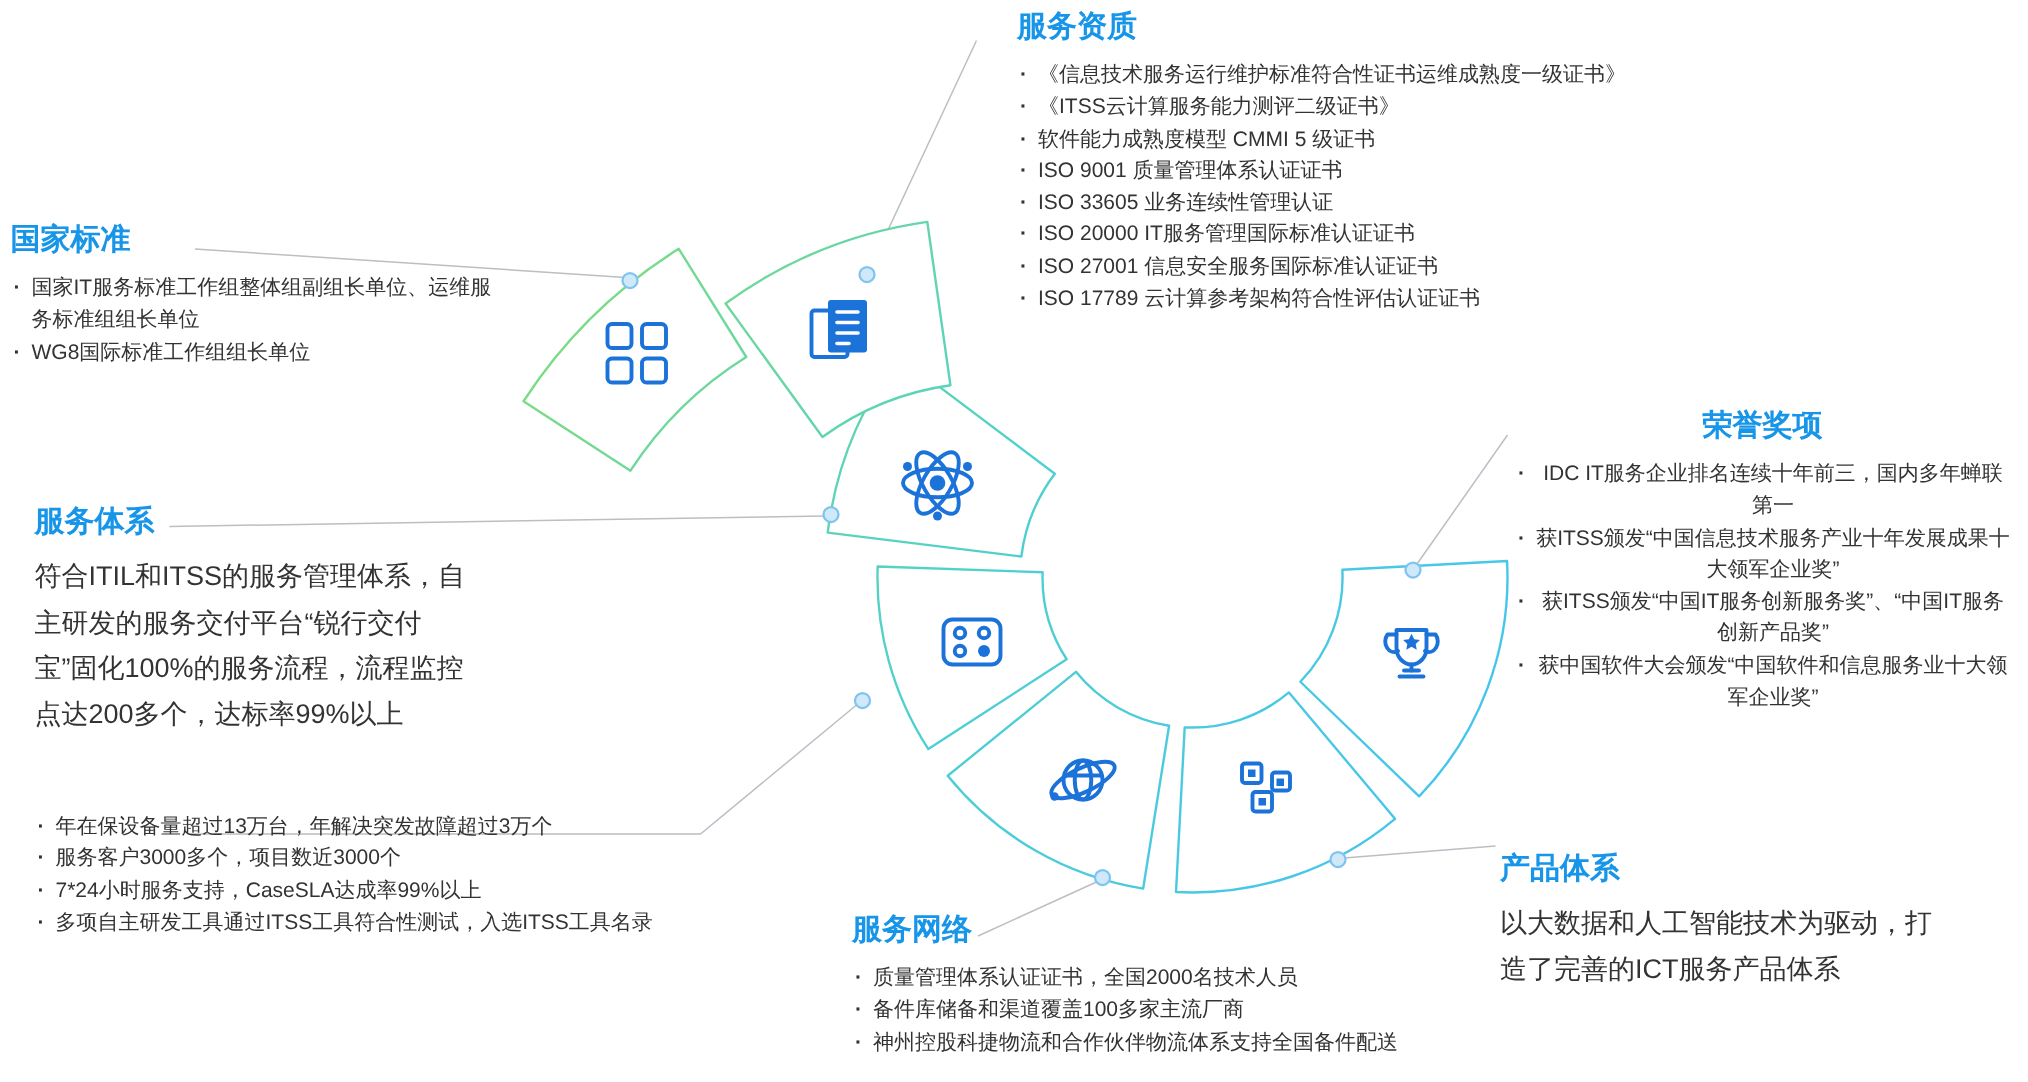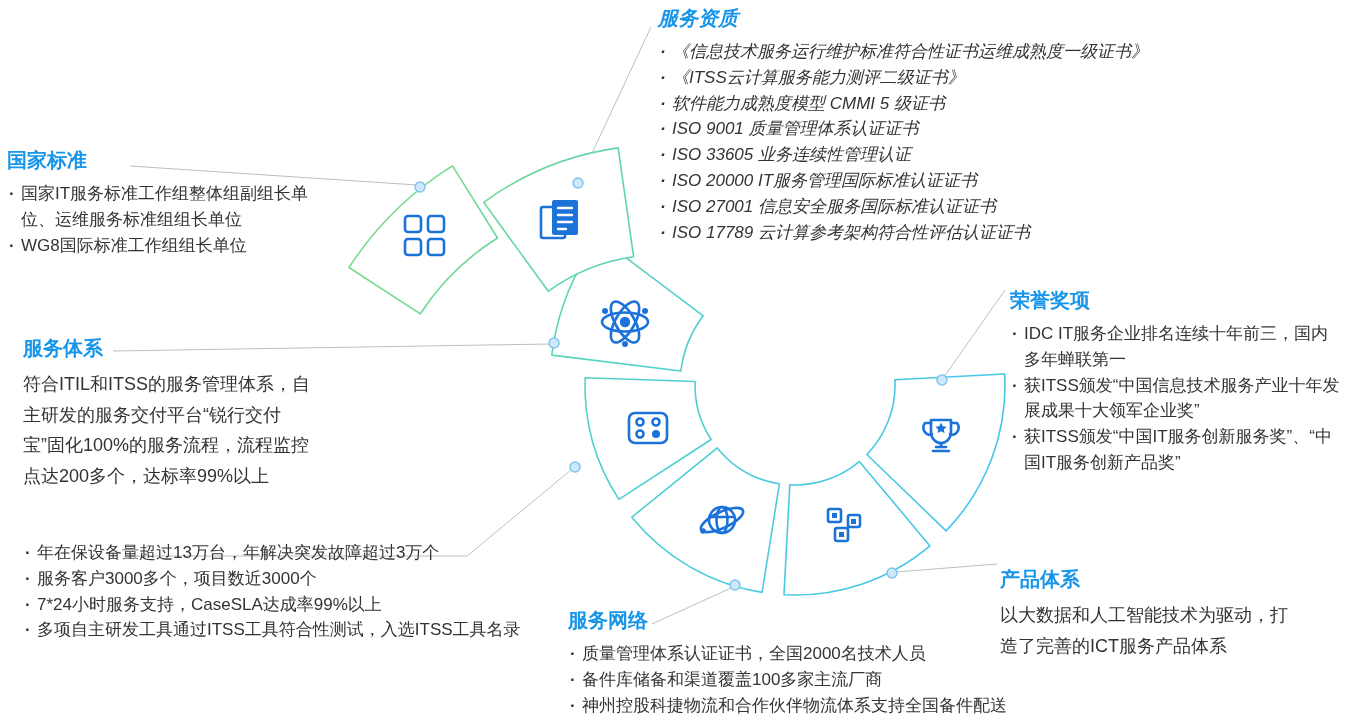--- a/index.html
+++ b/index.html
@@ -2,21 +2,21 @@
 <html style="--heading-blue: #1795e9; --body-text: #333333; --icon-blue: #1b72d9; --connector: #b9bfc4; --dot-fill: #cfe9fa; --dot-stroke: #7fc4ef;"><head>
 <meta charset="utf-8">
 <style>
   *{box-sizing:border-box;}
   html,body{margin:0;padding:0;background:#fff;}
   #stage{position:relative;width:1352px;height:721px;overflow:hidden;background:#fff;
          font-family:"Liberation Sans","DejaVu Sans",sans-serif;}
   #diagram{position:absolute;left:0;top:0;z-index:1;}
   .block{position:absolute;z-index:2;}
   .block h2{margin:0 0 9px;font-size:20px;line-height:1.2;font-weight:700;color:var(--heading-blue,#1795e9);}
-  .block ul{margin:0;padding:0;list-style:none;font-size:17px;line-height:1.52;color:var(--body-text,#333);}
+  .block ul{margin:0;padding:0;list-style:none;font-size:14px;line-height:1.52;color:var(--body-text,#333);}
   .block li{position:relative;padding-left:14px;}
   .block li::before{content:"\00B7";position:absolute;left:2px;top:0;font-weight:700;}
   .block p{margin:0;font-size:18px;line-height:1.7;color:var(--body-text,#333);}
   #wedges path{fill:#fff;stroke:url(#ringGrad);stroke-width:1.6;stroke-linejoin:round;}
   .conn{stroke:var(--connector,#b9bfc4);stroke-width:1;fill:none;}
   .dot{fill:var(--dot-fill,#cfe9fa);stroke:var(--dot-stroke,#7fc4ef);stroke-width:1.5;}
   .ic{stroke:var(--icon-blue,#1b72d9);stroke-width:2.6;fill:none;stroke-linecap:round;stroke-linejoin:round;}
   .icf{fill:var(--icon-blue,#1b72d9);stroke:none;}
   .icw{stroke:#fff;stroke-width:2.4;fill:none;stroke-linecap:round;}
 </style>
@@ -122,45 +122,46 @@
   </svg>
 
   <section class="block" style="left:7px;top:148px;width:330px;">
     <h2>国家标准</h2>
     <ul>
         <li>国家IT服务标准工作组整体组副组长单位、运维服务标准组组长单位</li>
         <li>WG8国际标准工作组组长单位</li>
       </ul>
   </section>
 
-  <section class="block" style="left:658px;top:6px;width:640px;font-style:italic;">
+  <section class="block" style="left:678px;top:6px;width:640px;">
     <h2>服务资质</h2>
     <ul>
         <li>《信息技术服务运行维护标准符合性证书运维成熟度一级证书》</li>
         <li>《ITSS云计算服务能力测评二级证书》</li>
         <li>软件能力成熟度模型 CMMI 5 级证书</li>
         <li>ISO 9001 质量管理体系认证证书</li>
         <li>ISO 33605 业务连续性管理认证</li>
         <li>ISO 20000 IT服务管理国际标准认证证书</li>
         <li>ISO 27001 信息安全服务国际标准认证证书</li>
         <li>ISO 17789 云计算参考架构符合性评估认证证书</li>
       </ul>
   </section>
 
   <section class="block" style="left:23px;top:336px;width:295px;">
     <h2>服务体系</h2>
     <p>符合ITIL和ITSS的服务管理体系，自主研发的服务交付平台“锐行交付宝”固化100%的服务流程，流程监控点达200多个，达标率99%以上</p>
   </section>
 
-  <section class="block" style="left:1010px;top:288px;width:330px;">
+  <section class="block" style="left:1010px;top:272px;width:330px;text-align:center;">
     <h2>荣誉奖项</h2>
     <ul>
         <li>IDC IT服务企业排名连续十年前三，国内多年蝉联第一</li>
         <li>获ITSS颁发“中国信息技术服务产业十年发展成果十大领军企业奖”</li>
         <li>获ITSS颁发“中国IT服务创新服务奖”、“中国IT服务创新产品奖”</li>
+        <li>获中国软件大会颁发“中国软件和信息服务业十大领军企业奖”</li>
       </ul>
   </section>
 
   <section class="block" style="left:23px;top:540px;width:520px;">
     <ul>
         <li>年在保设备量超过13万台，年解决突发故障超过3万个</li>
         <li>服务客户3000多个，项目数近3000个</li>
         <li>7*24小时服务支持，CaseSLA达成率99%以上</li>
         <li>多项自主研发工具通过ITSS工具符合性测试，入选ITSS工具名录</li>
       </ul>

